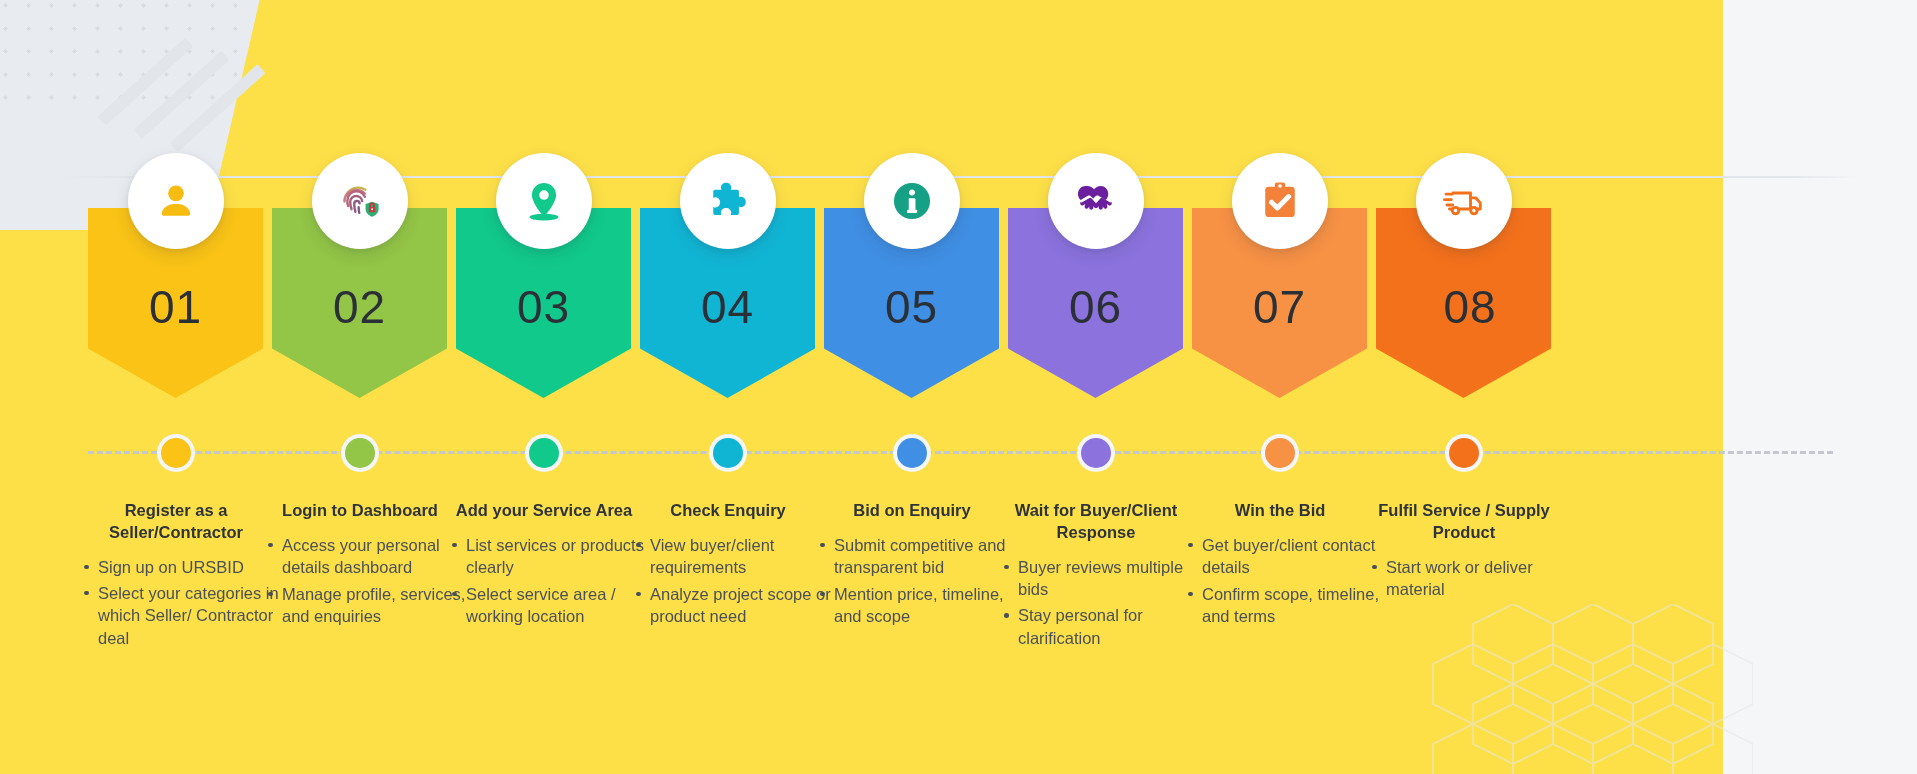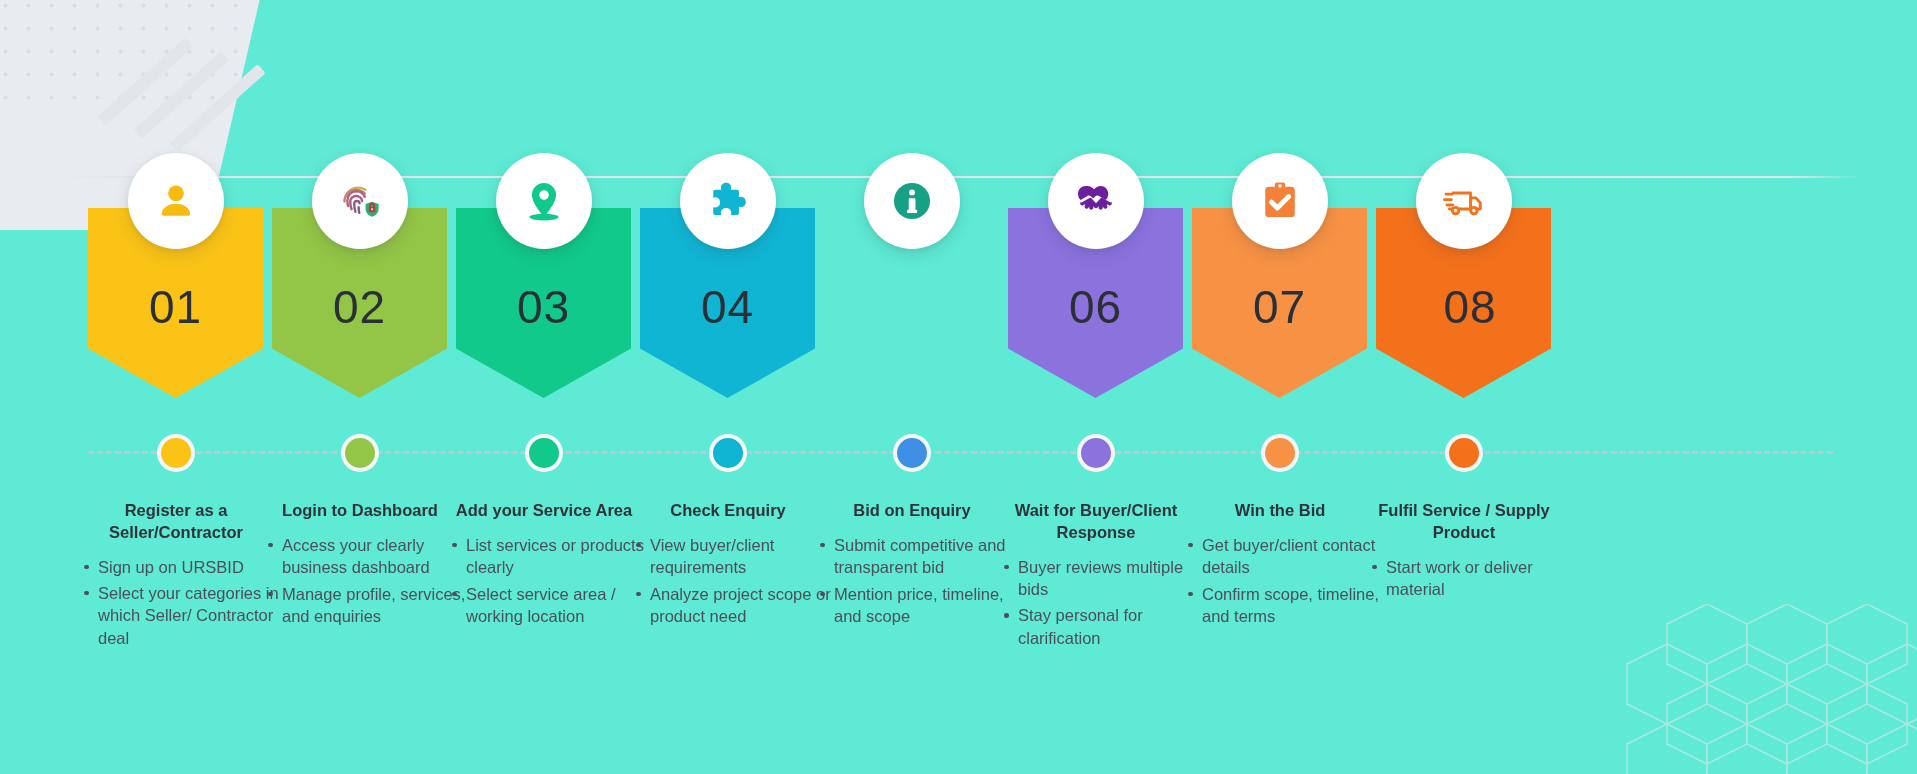--- a/index.html
+++ b/index.html
@@ -2,21 +2,21 @@
 <html><head>
 <meta charset="utf-8">
 <style>
   * { box-sizing: border-box; margin: 0; padding: 0; }
   html, body {
     width: 1917px; height: 774px;
     background: #f4f6f8;
     font-family: "Liberation Sans", sans-serif;
     overflow: hidden;
   }
-  #stage { position: relative; width: 1917px; height: 774px; background: #5eead4; }
+  #stage { position: relative; width: 1723px; height: 774px; background: #fde047; }
 
   
   .bg-dots {
     position: absolute; left: -6px; top: -6px; width: 250px; height: 120px;
     background-image: radial-gradient(#d6dbe2 2.1px, transparent 2.2px);
     background-size: 23px 23px;
     opacity: .85;
   }
   .bg-slab {
     position: absolute; left: -120px; top: -60px; width: 360px; height: 290px;
@@ -168,20 +168,23 @@
 
     <div class="banner" style="left:640px;background:#11b5d4;">
       <span class="num">04</span>
     </div>
     <div class="bubble" style="left:680px;">
       <svg viewBox="0 0 24 24" fill="#11b5d4">
         <path d="M11 2.5c-1.5 0-2.7 1.1-2.7 2.5 0 .4.1.8.3 1.1H5.3c-.6 0-1 .5-1 1v3.2c.3-.2.7-.3 1.1-.3 1.4 0 2.5 1.2 2.5 2.7s-1.1 2.7-2.5 2.7c-.4 0-.8-.1-1.1-.3v3.2c0 .6.4 1 1 1h3.3c-.2-.3-.3-.7-.3-1.1 0-1.4 1.2-2.5 2.7-2.5s2.7 1.1 2.7 2.5c0 .4-.1.8-.3 1.1h3.3c.6 0 1-.4 1-1v-3.4c.3.2.7.3 1.1.3 1.4 0 2.5-1.2 2.5-2.7s-1.1-2.7-2.5-2.7c-.4 0-.8.1-1.1.3V7.1c0-.5-.4-1-1-1h-3.3c.2-.3.3-.7.3-1.1 0-1.4-1.2-2.5-2.7-2.5z"></path>
       </svg>
     </div>
 
+    <div class="banner" style="left:824px;background:#3f8fe4;">
+      <span class="num">05</span>
+    </div>
     <div class="bubble" style="left:864px;">
       <svg viewBox="0 0 24 24">
         <circle cx="12" cy="12" r="9.4" fill="#16a085"></circle>
         <circle cx="12" cy="7.6" r="1.55" fill="#fff"></circle>
         <path d="M10.3 10.6h2.9c.4 0 .6.3.6.7v6.1h-3.5v-6.1c0-.4.1-.7 0-.7z" fill="#fff"></path>
         <rect x="9.4" y="16.5" width="5.3" height="1.7" rx=".5" fill="#fff"></rect>
       </svg>
     </div>
 
     <div class="banner" style="left:1008px;background:#8b72dd;">
@@ -239,21 +242,21 @@
       <h3>Register as a Seller/Contractor</h3>
       <ul>
         <li>Sign up on URSBID</li>
         <li>Select your categories in which Seller/ Contractor deal</li>
       </ul>
     </div>
 
     <div class="col" style="left:254px;">
       <h3>Login to Dashboard</h3>
       <ul>
-        <li>Access your clearly business dashboard</li>
+        <li>Access your personal details dashboard</li>
         <li>Manage profile, services, and enquiries</li>
       </ul>
     </div>
 
     <div class="col" style="left:438px;">
       <h3>Add your Service Area</h3>
       <ul>
         <li>List services or products clearly</li>
         <li>Select service area / working location</li>
       </ul>

